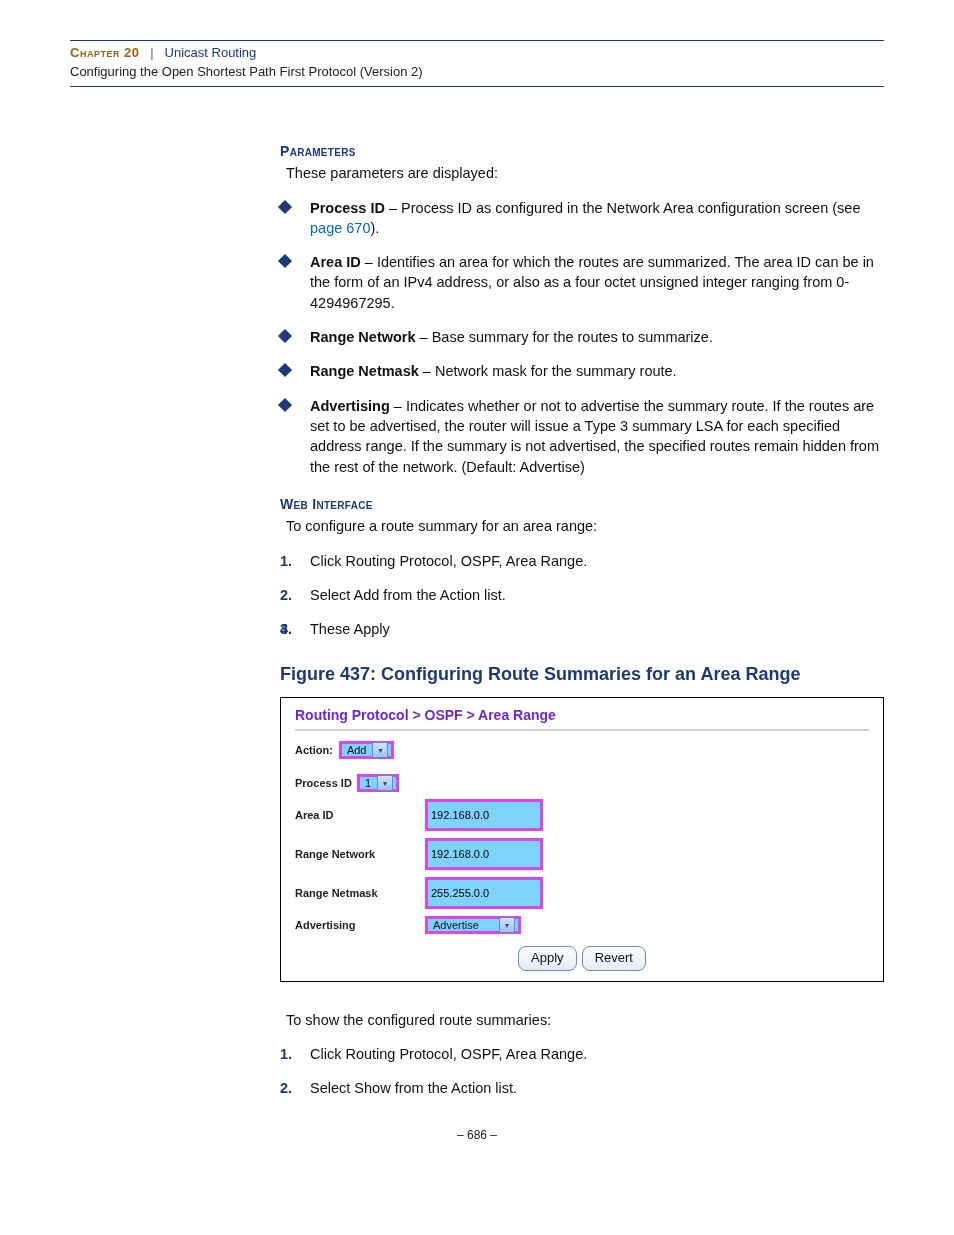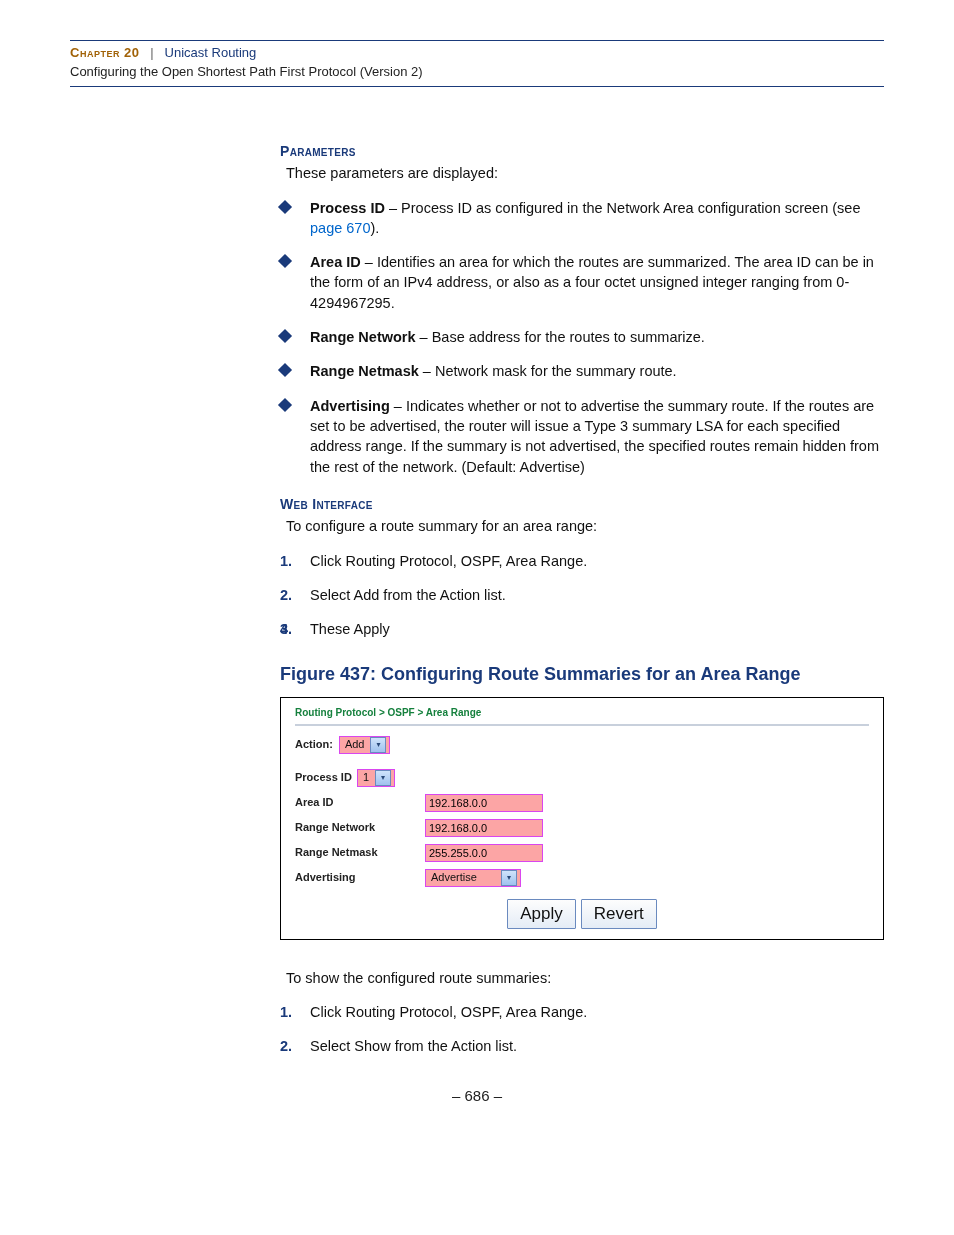--- a/index.html
+++ b/index.html
@@ -90,23 +90,23 @@
     border: 1px solid #000;
     font-family: Arial, sans-serif;
     font-size: 11px;
     background: #fff;
     margin-bottom: 28px;
   }
   .fig-inner {
     padding: 8px 14px 10px 14px;
   }
   .fig-breadcrumb {
-    color: #15803d;
-    font-weight: bold;
-    font-size: 10px;
+    color: #6d28d9;
+    font-weight: bold;
+    font-size: 14px;
     margin-bottom: 4px;
   }
   .fig-hr {
     border: none;
     border-top: 2px solid #c8d0dc;
     margin: 2px 0 10px 0;
   }
   .fig-row {
     display: flex;
     align-items: center;
@@ -116,22 +116,22 @@
     width: 130px;
     font-weight: bold;
     color: #222;
   }
   .fig-label-inline {
     font-weight: bold;
     color: #222;
     margin-right: 6px;
   }
   .fig-select, .fig-input {
-    border: 1px solid #d946ef;
-    background: #fca5a5;
+    border: 3px solid #d946ef;
+    background: #7dd3fc;
     font-size: 11px;
     font-family: Arial, sans-serif;
     padding: 1px 3px;
     box-sizing: border-box;
   }
   .fig-select {
     display: inline-flex;
     align-items: center;
     height: 18px;
   }
@@ -143,39 +143,39 @@
     border: 1px solid #6a8abf;
     margin-left: 2px;
     display: inline-flex;
     align-items: center;
     justify-content: center;
     font-size: 8px;
     color: #2a4a7a;
   }
   .fig-input {
     width: 118px;
-    height: 18px;
+    height: 32px;
   }
   .fig-select.wide { width: auto; }
   .fig-buttons {
     text-align: center;
     margin-top: 12px;
   }
   .fig-btn {
     display: inline-block;
     border: 1px solid #6a8abf;
     background: linear-gradient(#fdfdfd, #e4ecf6);
     padding: 2px 12px;
-    font-size: 17px;
+    font-size: 13px;
     margin: 0 1px;
-    border-radius: 1px;
+    border-radius: 8px;
   }
   .page-num {
     text-align: center;
-    font-size: 15px;
+    font-size: 12px;
     margin-top: 30px;
     color: #222;
   }
 </style>
 </head>
 <body>
 
 <div class="page">
   <div class="header-rule-top"></div>
   <div class="header-text">
@@ -195,21 +195,21 @@
       <li>
         <span class="diamond"></span>
         <span class="term">Process ID</span><span> – Process ID as configured in the Network Area configuration screen (see </span><span class="link">page 670</span><span>).</span>
       </li>
       <li>
         <span class="diamond"></span>
         <span class="term">Area ID</span><span> – Identifies an area for which the routes are summarized. The area ID can be in the form of an IPv4 address, or also as a four octet unsigned integer ranging from 0-4294967295.</span>
       </li>
       <li>
         <span class="diamond"></span>
-        <span class="term">Range Network</span><span> – Base address for the routes to summarize.</span>
+        <span class="term">Range Network</span><span> – Base summary for the routes to summarize.</span>
       </li>
       <li>
         <span class="diamond"></span>
         <span class="term">Range Netmask</span><span> – Network mask for the summary route.</span>
       </li>
       <li>
         <span class="diamond"></span>
         <span class="term">Advertising</span><span> – Indicates whether or not to advertise the summary route. If the routes are set to be advertised, the router will issue a Type 3 summary LSA for each specified address range. If the summary is not advertised, the specified routes remain hidden from the rest of the network. (Default: Advertise)</span>
       </li>
     </ul>

